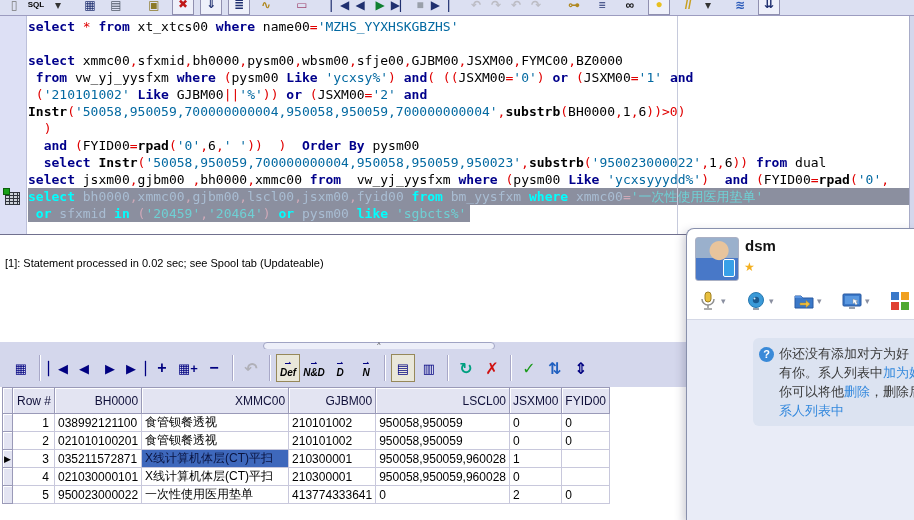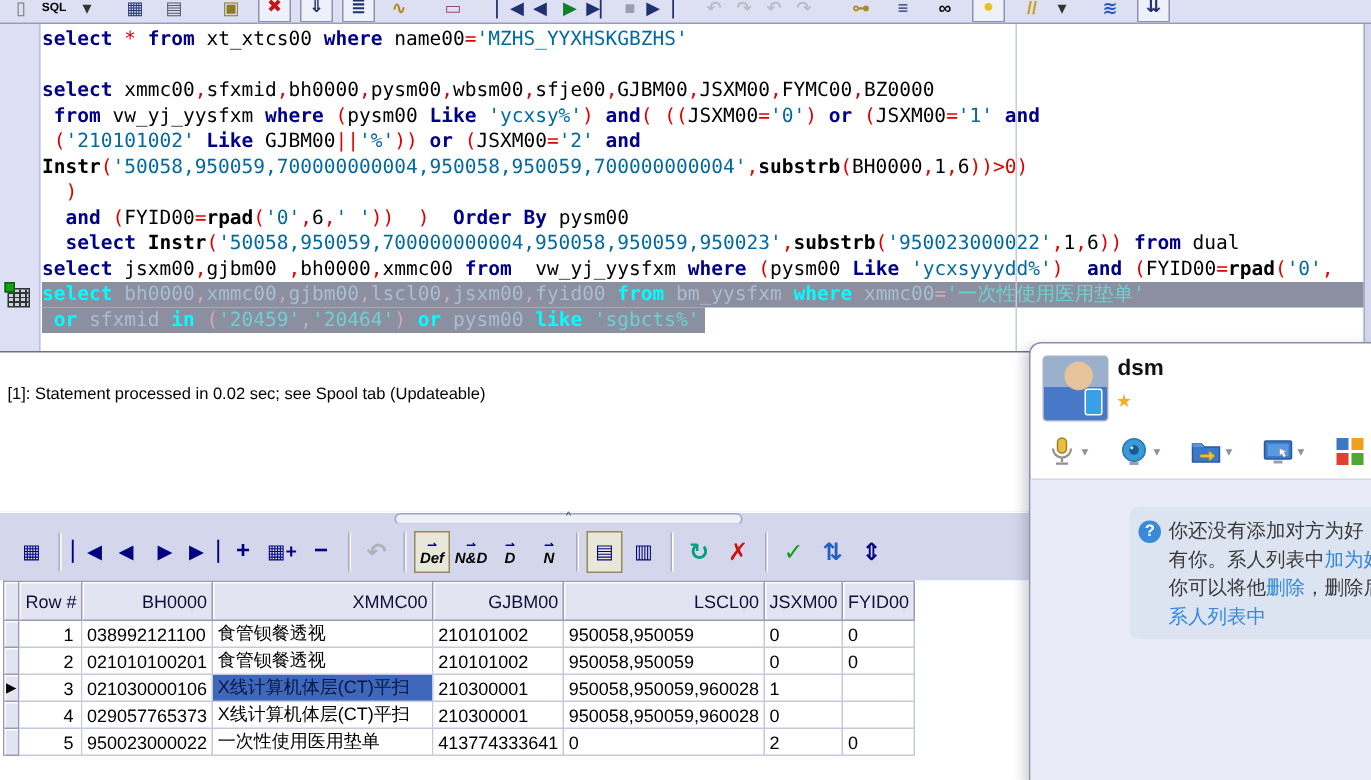--- a/index.html
+++ b/index.html
@@ -289,31 +289,31 @@
             <td>021010100201</td>
             <td>食管钡餐透视</td>
             <td>210101002</td>
             <td>950058,950059</td>
             <td>0</td>
             <td>0</td>
           </tr>
           <tr>
             <td class="rowsel">▶</td>
             <td class="num">3</td>
-            <td>021030000106</td>
+            <td>035211572871</td>
             <td class=" selcell">X线计算机体层(CT)平扫</td>
             <td>210300001</td>
             <td>950058,950059,960028</td>
             <td>1</td>
             <td></td>
           </tr>
           <tr>
             <td class="rowsel"></td>
             <td class="num">4</td>
-            <td>029057765373</td>
+            <td>021030000101</td>
             <td>X线计算机体层(CT)平扫</td>
             <td>210300001</td>
             <td>950058,950059,960028</td>
             <td>0</td>
             <td></td>
           </tr>
           <tr>
             <td class="rowsel"></td>
             <td class="num">5</td>
             <td>950023000022</td>

